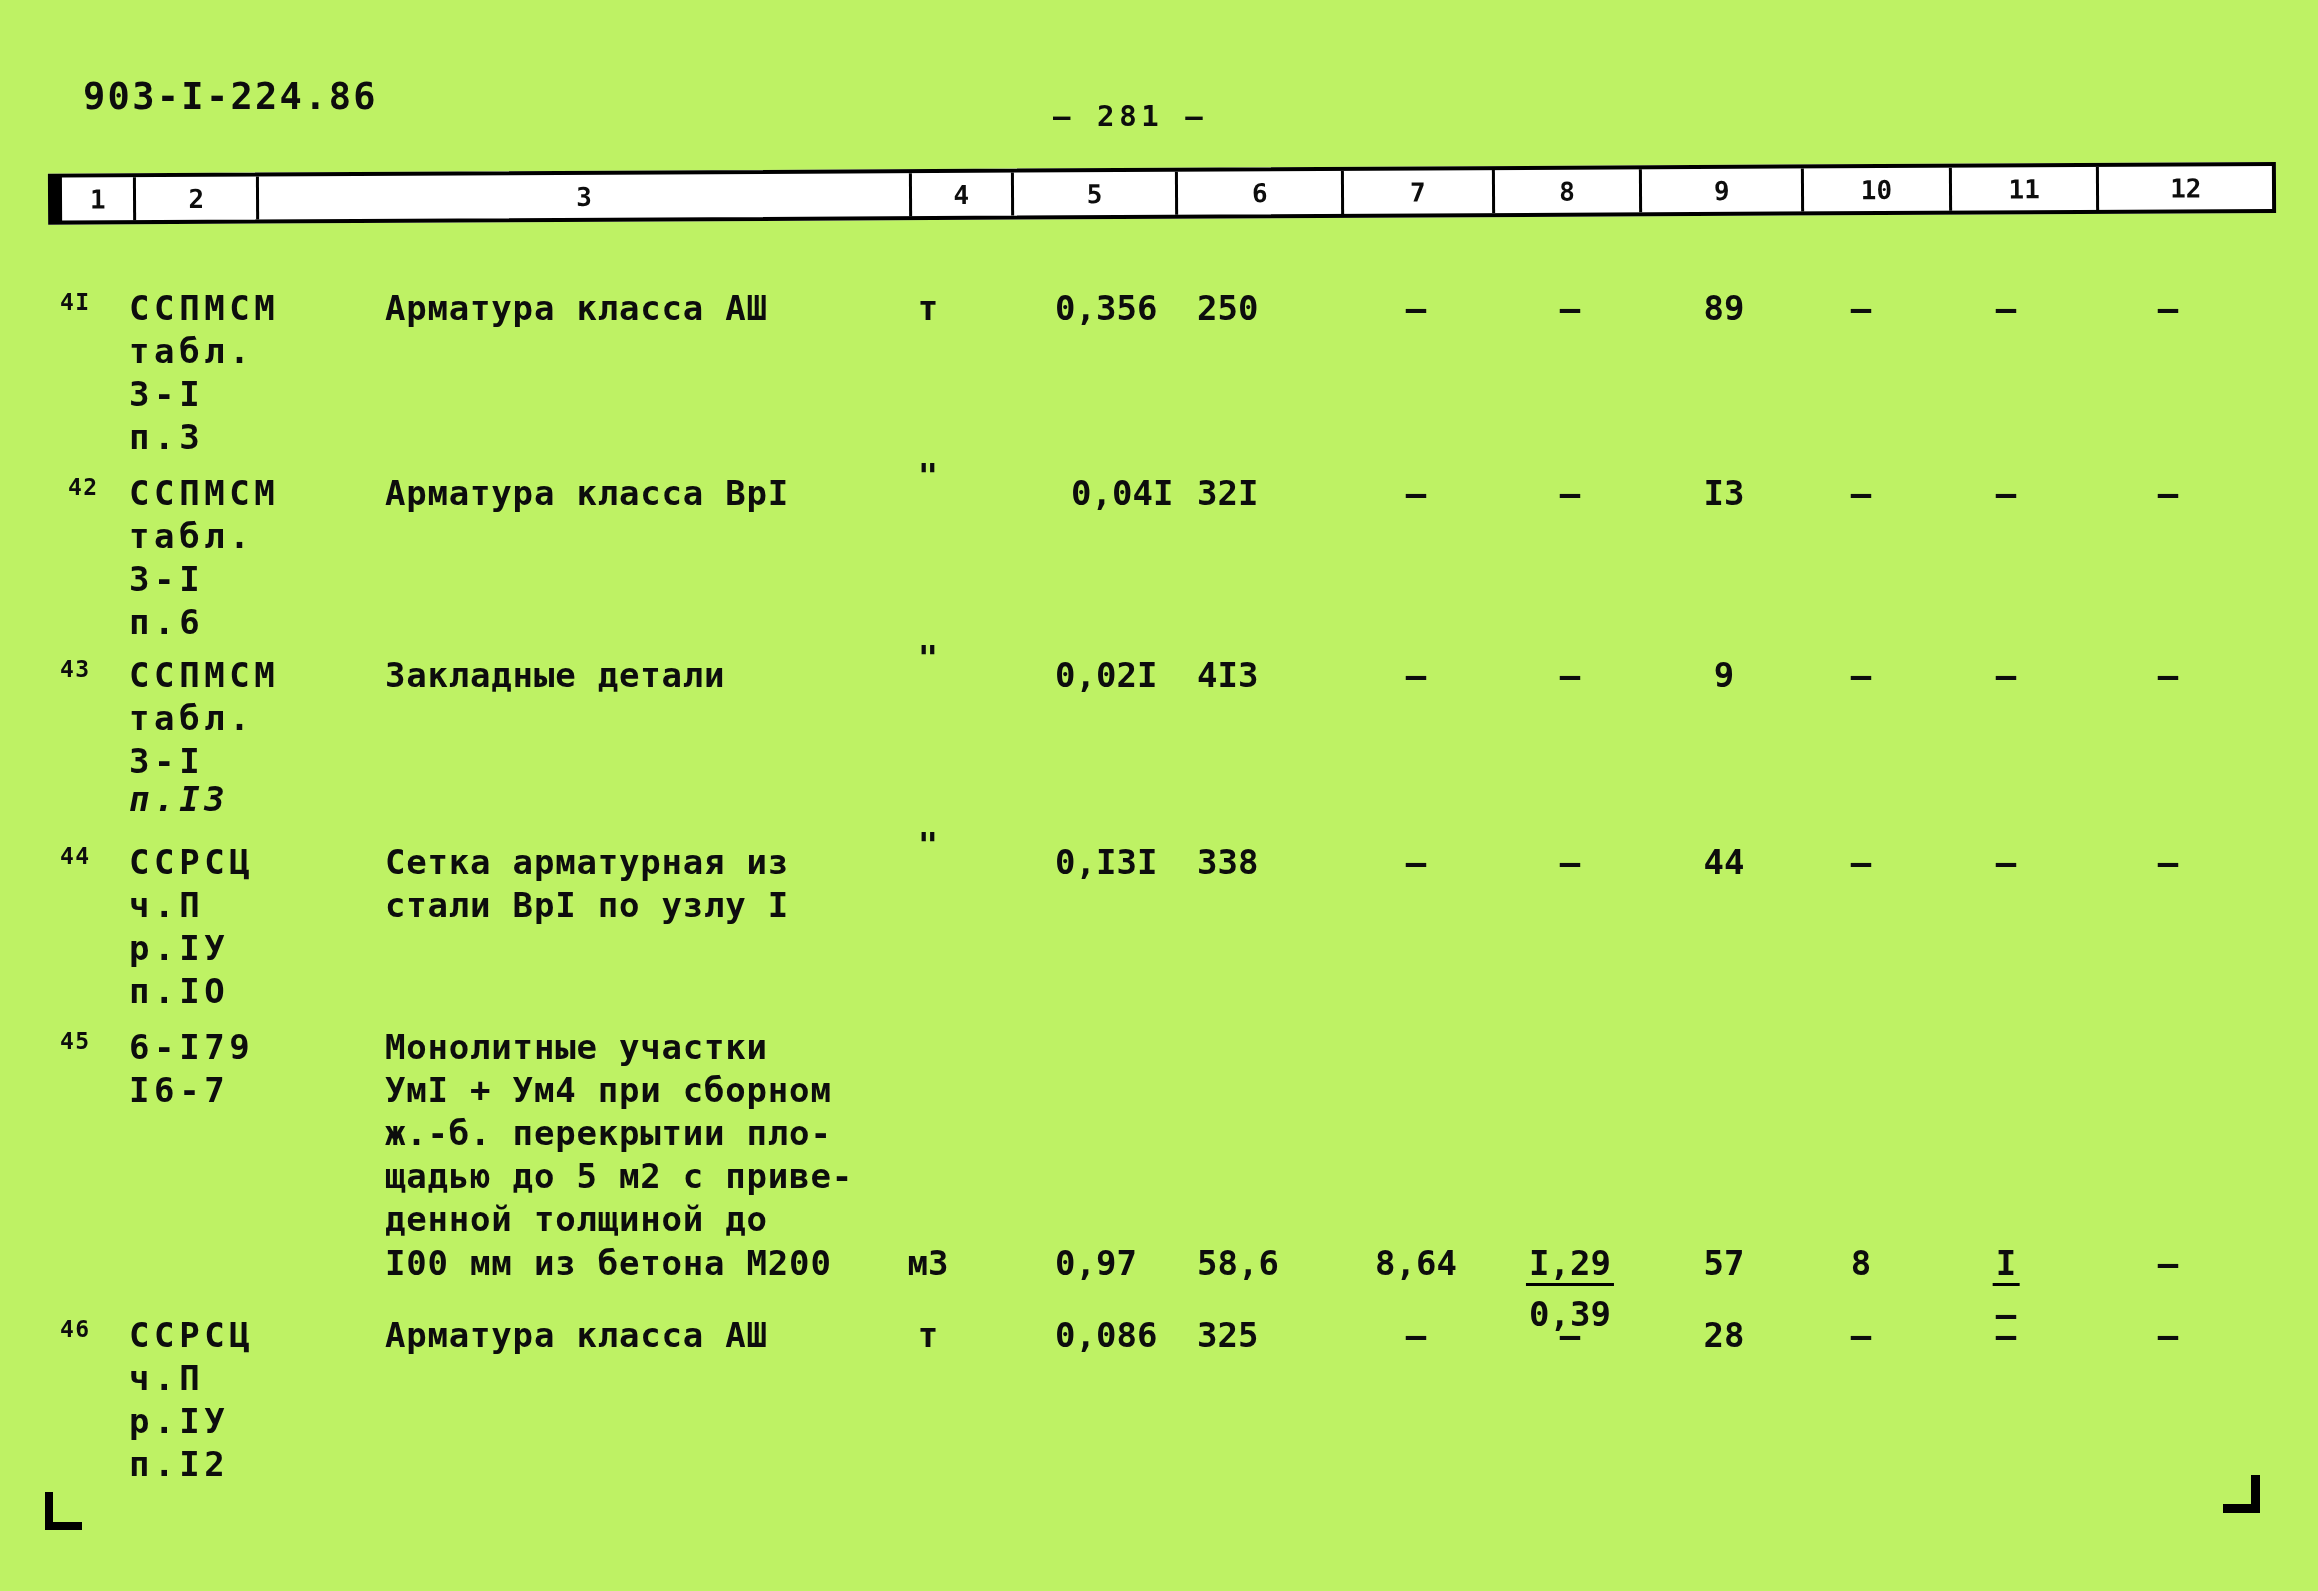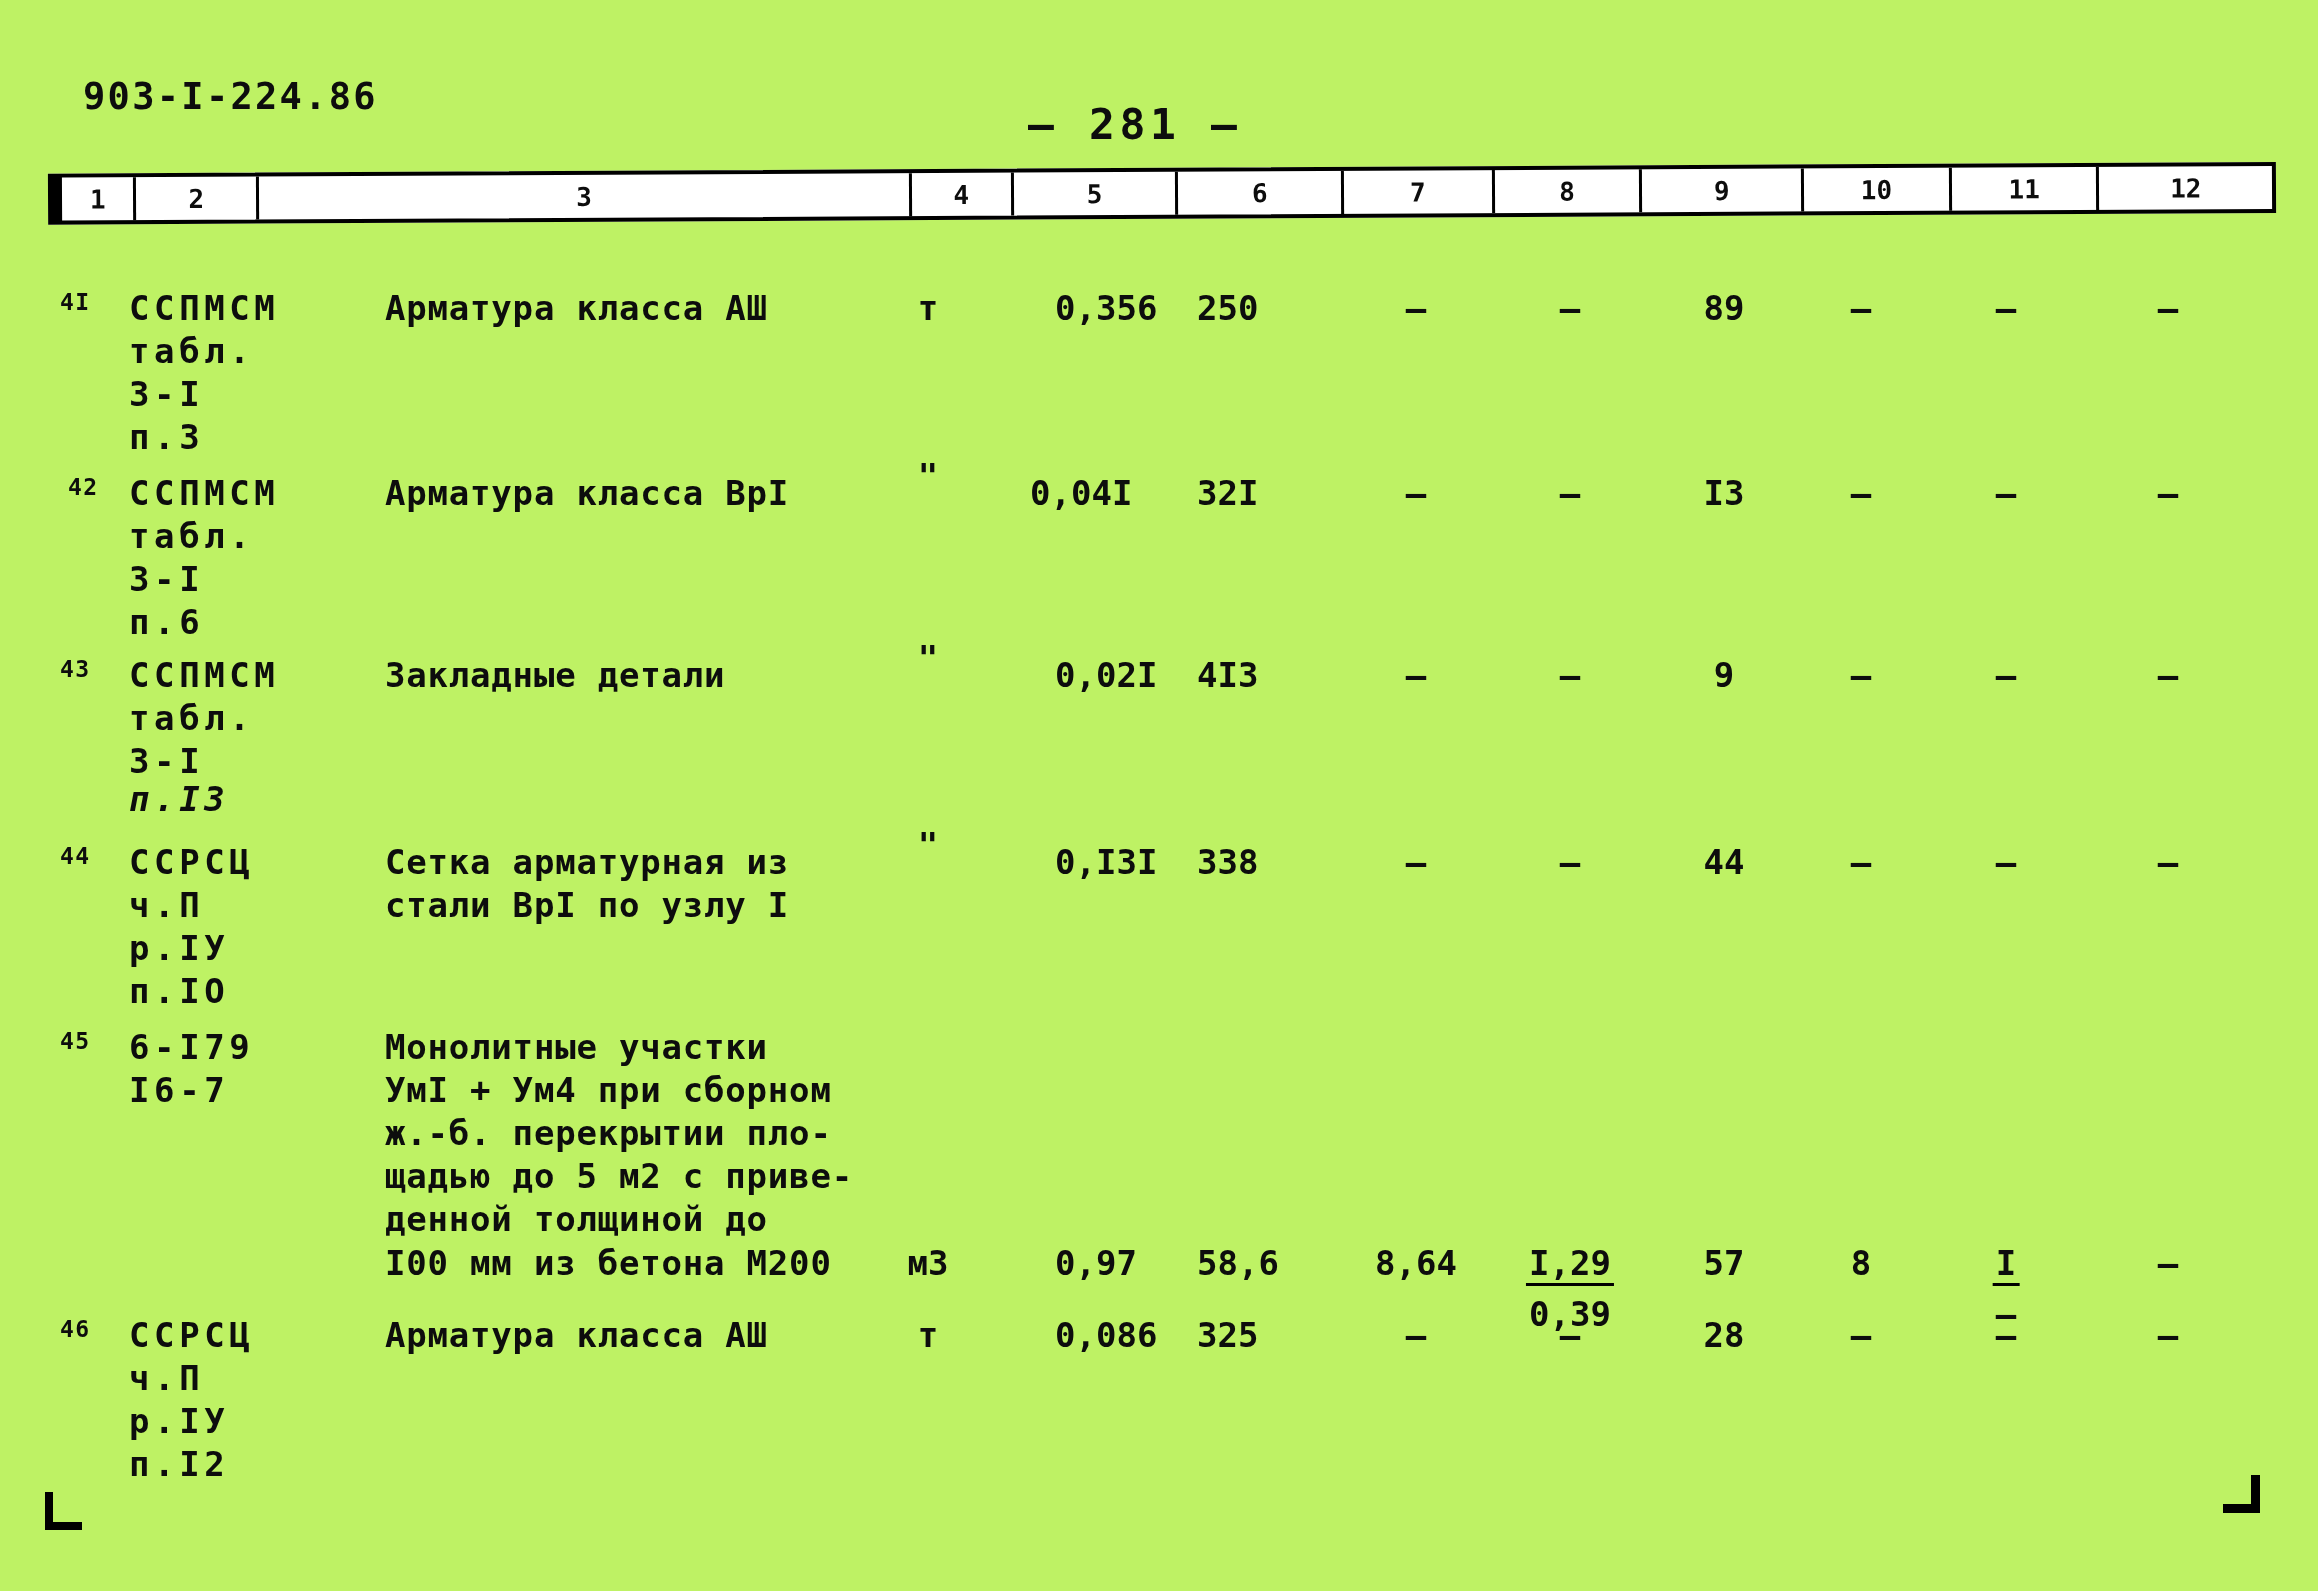--- a/index.html
+++ b/index.html
@@ -14,22 +14,22 @@
   }
   .doc-number{
     position:absolute;top:75px;left:83px;
     font-size:37px;letter-spacing:2.3px;white-space:pre;
   }
   .album-ref{
     position:absolute;top:75px;left:410px;
     font-size:37px;letter-spacing:7.7px;white-space:pre;
   }
   .page-number{
-    position:absolute;top:99px;left:1028px;
-    font-size:43px;letter-spacing:4.6px;white-space:pre;
+    position:absolute;top:99px;left:1053px;
+    font-size:29px;letter-spacing:4.6px;white-space:pre;
   }
   .header-strip{
     position:absolute;left:48px;top:162px;width:2228px;height:51px;
     display:flex;box-sizing:border-box;
     border:4.6px solid #000;border-left:14px solid #000;
     transform:rotate(-0.3deg);transform-origin:100% 50%;
     background:#fff;
   }
   .header-cell{
     box-sizing:border-box;border-right:3.8px solid #000;
@@ -97,21 +97,21 @@
         <div class="cell-line val dash center" style="left: 2168px; top: 0px;">–</div>
       </div>
       <div class="row" style="top: 476px;">
         <div class="cell-line num" style="left: 68px; top: 0px;">42</div>
         <div class="cell-line ref-line" style="left: 129px; top: 0px;">ССПМСМ</div>
         <div class="cell-line ref-line" style="left: 129px; top: 43px;">табл.</div>
         <div class="cell-line ref-line" style="left: 129px; top: 86px;">3-I</div>
         <div class="cell-line ref-line" style="left: 129px; top: 129px;">п.6</div>
         <div class="cell-line desc-line" style="left: 385px; top: 0px;">Арматура класса ВрI</div>
         <div class="cell-line unit center" style="left: 928px; top: -17px;">"</div>
-        <div class="cell-line val" style="left: 1030px; top: 0px;">0,04I</div>
+        <div class="cell-line val" style="left: 1071px; top: 0px;">0,04I</div>
         <div class="cell-line val" style="left: 1197px; top: 0px;">32I</div>
         <div class="cell-line val dash center" style="left: 1416px; top: 0px;">–</div>
         <div class="cell-line val dash center" style="left: 1570px; top: 0px;">–</div>
         <div class="cell-line val center" style="left: 1724px; top: 0px;">I3</div>
         <div class="cell-line val dash center" style="left: 1861px; top: 0px;">–</div>
         <div class="cell-line val dash center" style="left: 2006px; top: 0px;">–</div>
         <div class="cell-line val dash center" style="left: 2168px; top: 0px;">–</div>
       </div>
       <div class="row" style="top: 658px;">
         <div class="cell-line num" style="left: 60px; top: 0px;">43</div>

